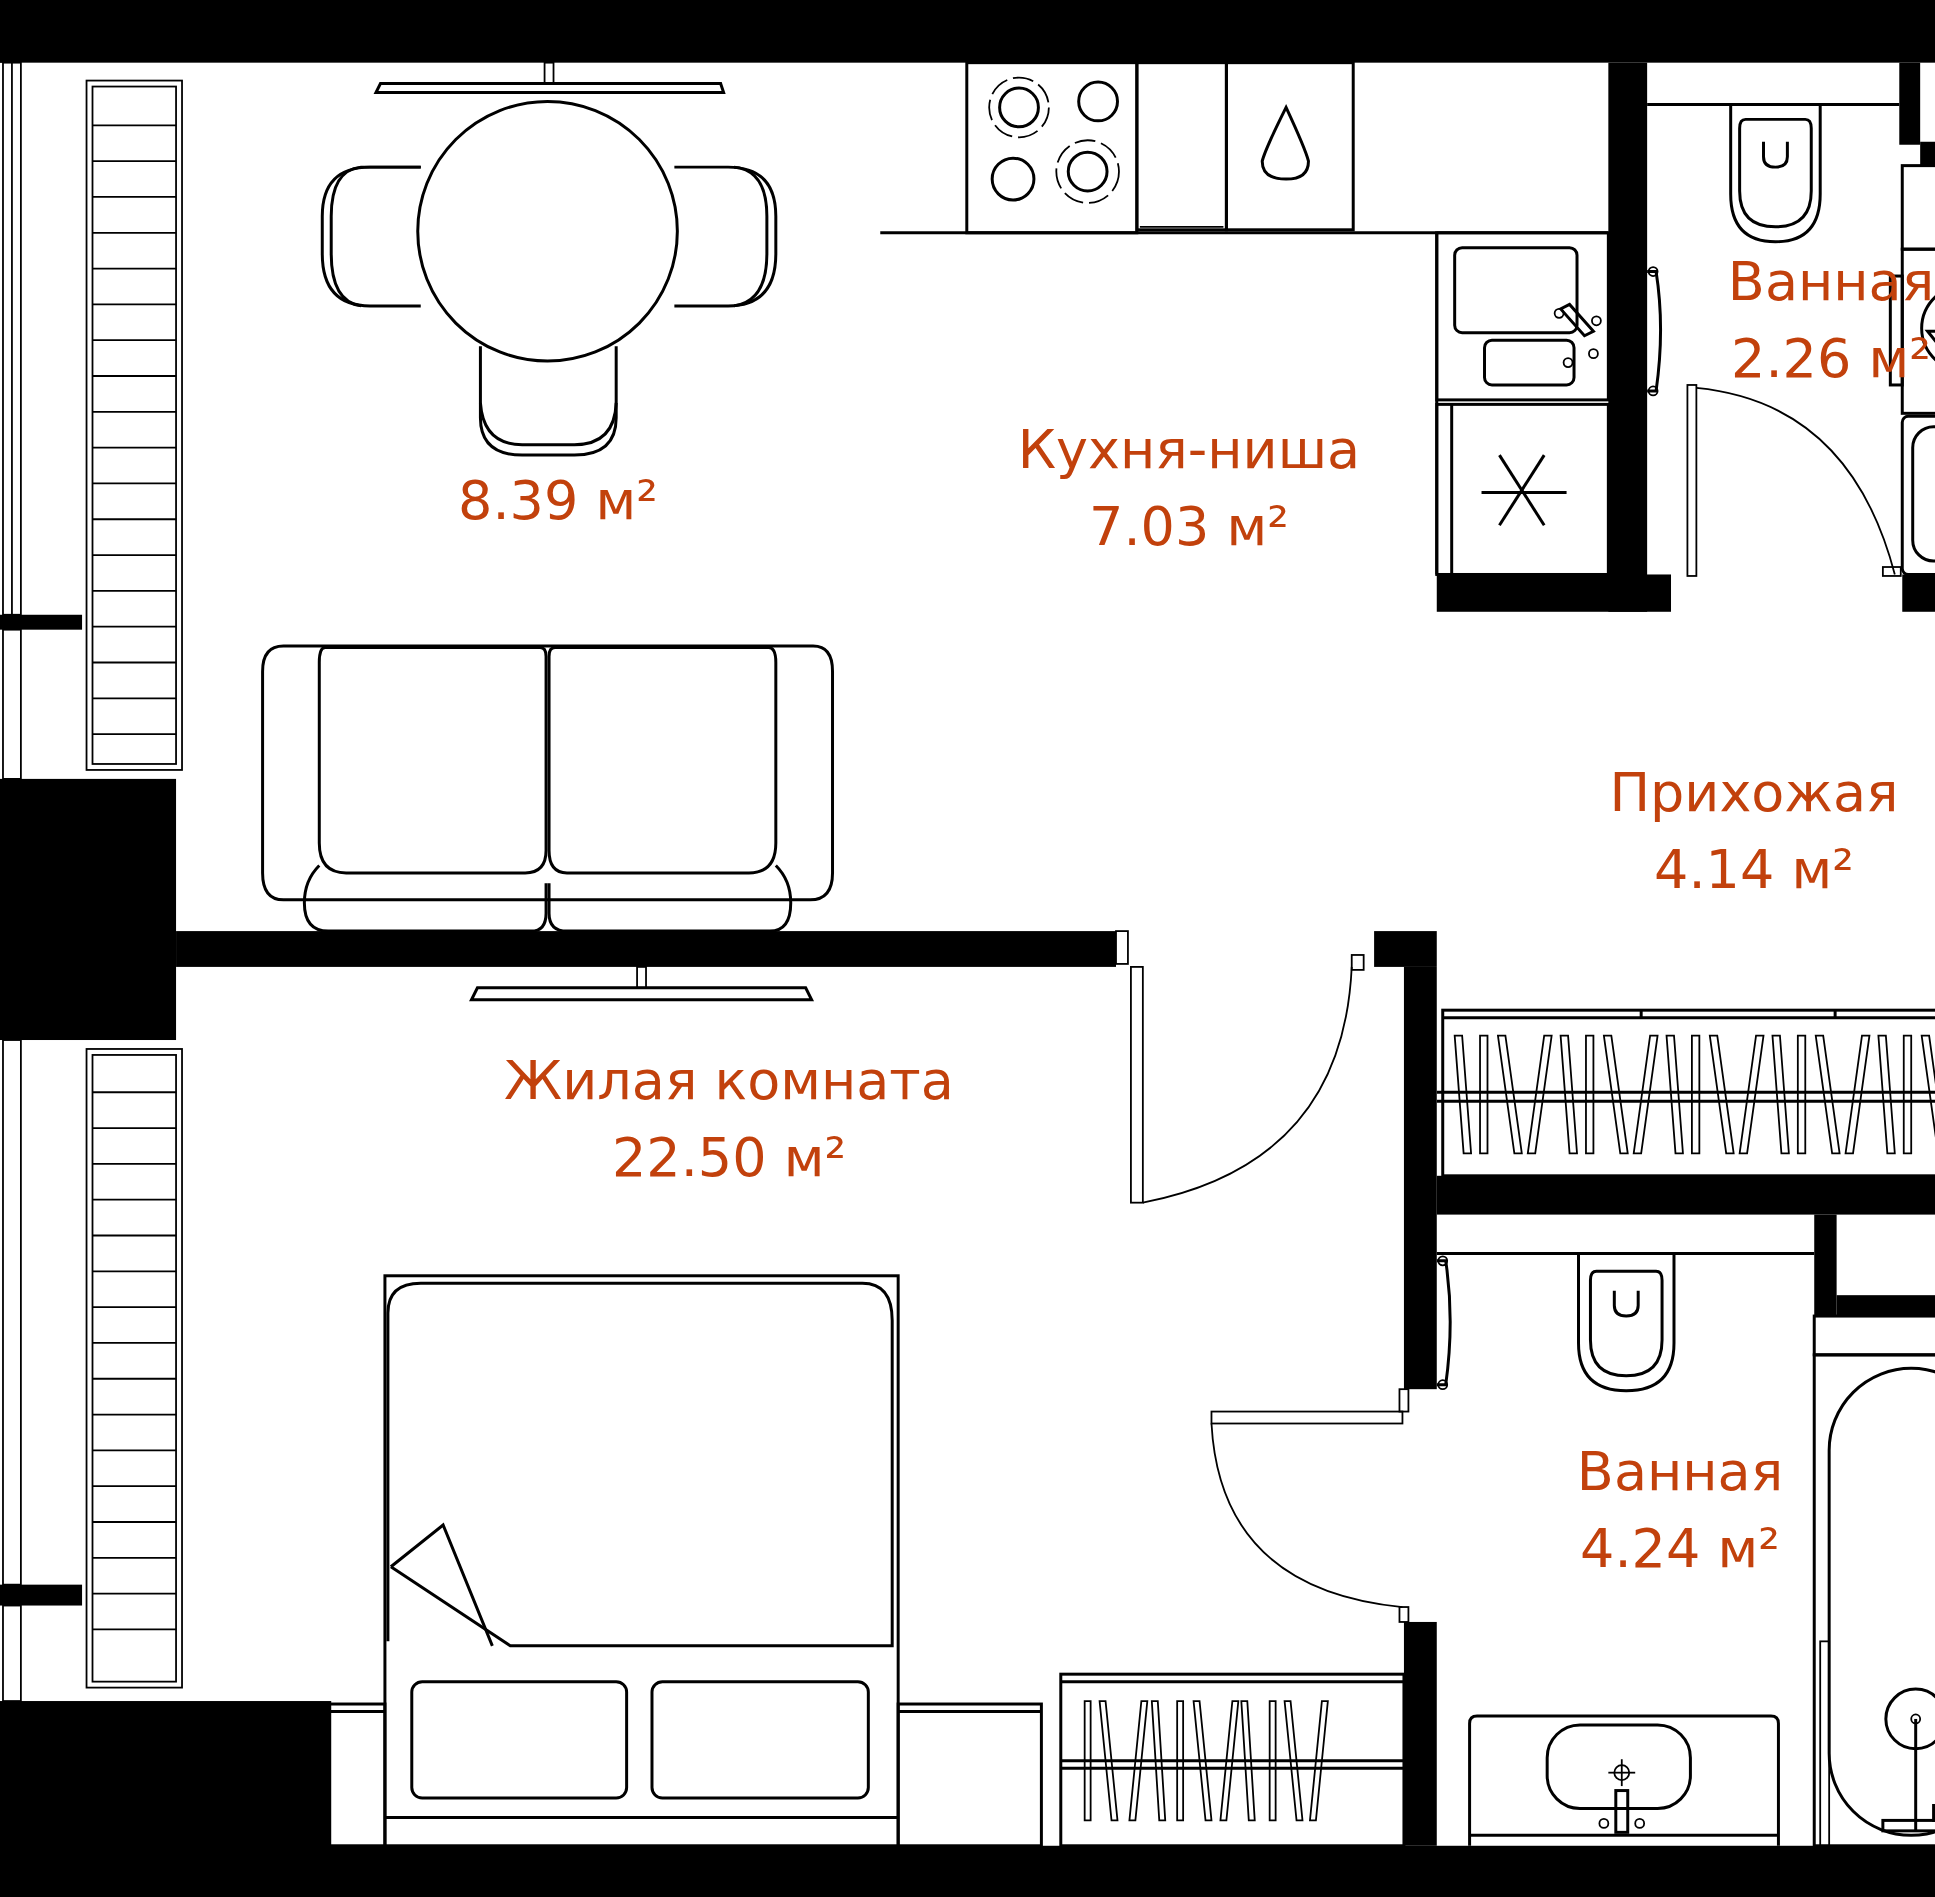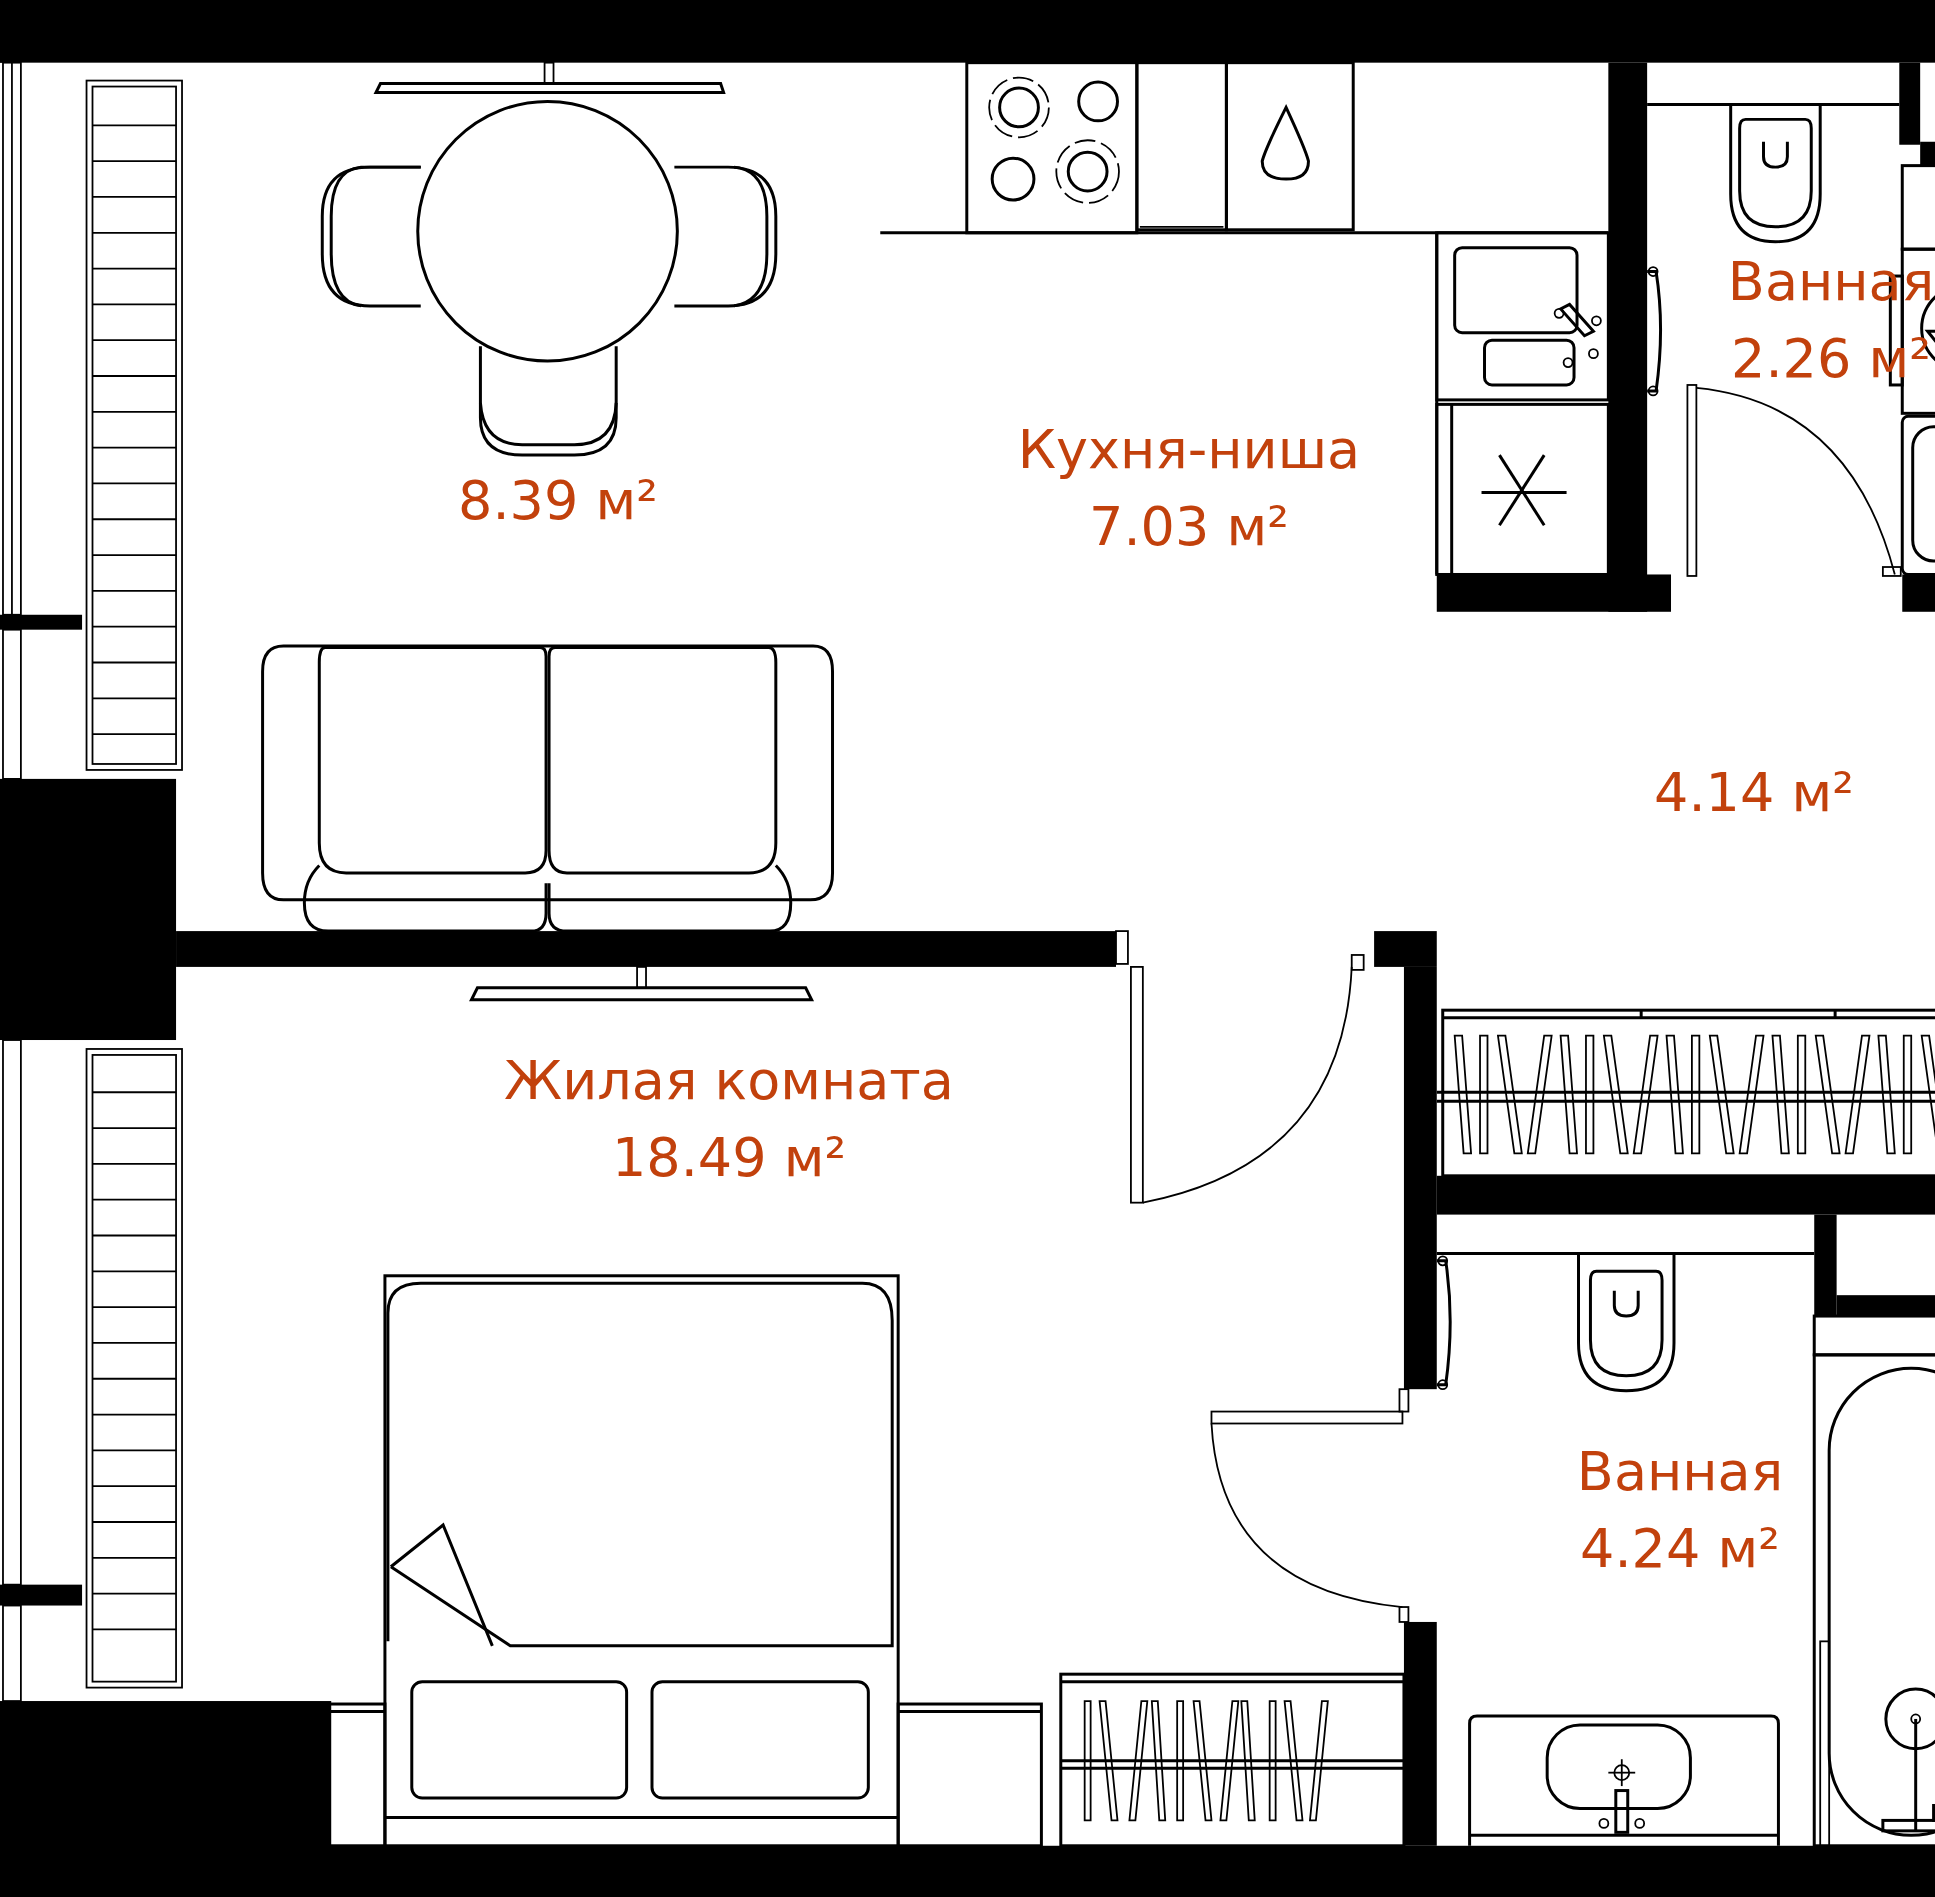--- a/index.html
+++ b/index.html
@@ -353,23 +353,24 @@
 </div>
 <div class="label" style="left:1189px; top:412px;">
   <span>Кухня-ниша</span>
   <span>7.03 м²</span>
 </div>
 <div class="label" style="left:1831px; top:244px;">
   <span>Ванная</span>
   <span>2.26 м²</span>
 </div>
 <div class="label" style="left:1754px; top:755px;">
+  <span>Прихожая</span>
   <span>4.14 м²</span>
 </div>
 <div class="label" style="left:729px; top:1043px;">
   <span>Жилая комната</span>
-  <span>18.49 м²</span>
+  <span>22.50 м²</span>
 </div>
 <div class="label" style="left:1680px; top:1434px;">
   <span>Ванная</span>
   <span>4.24 м²</span>
 </div>
 
 
 </body></html>

